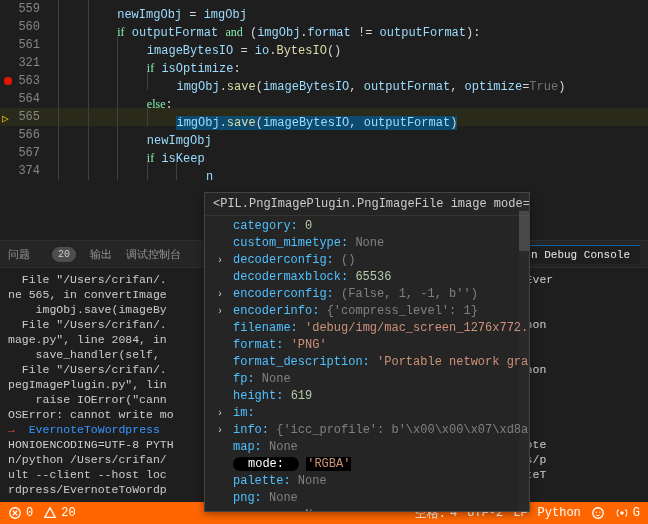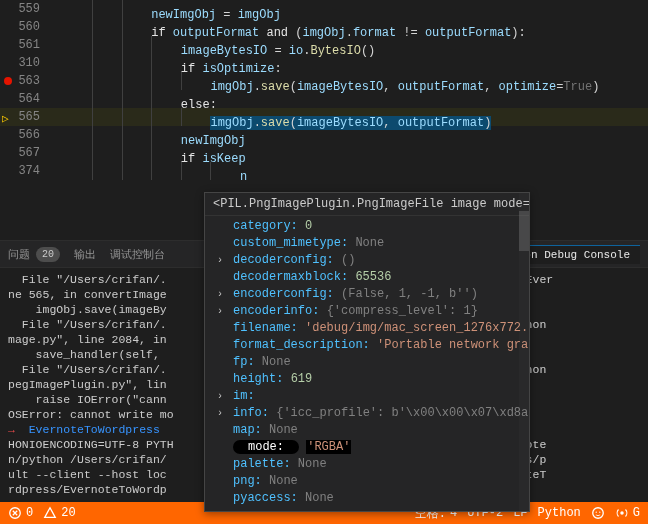--- a/index.html
+++ b/index.html
@@ -14,22 +14,22 @@
   }
   .editor { position: relative; height: 240px; overflow: hidden; }
   .line { display: flex; height: 18px; line-height: 18px; white-space: pre; }
   .gutter {
     width: 58px; text-align: right; padding-right: 18px;
     color: #858585; user-select: none; flex-shrink: 0;
     position: relative;
   }
   .indent { display:inline-block; border-left:1px solid #404040; height:18px; }
   .iw { width: 8px; }
-  .code { flex: 1; margin-left: 34px; }
-  .kw { color: #e5e5e5; }
+  .code { flex: 1; }
+  .kw { color: #86efac; font-family: Liberation Serif, serif; }
   .fn { color: #dcdcaa; }
   .var { color: #9cdcfe; }
   .const { color: #737373; }
   .op { color: #d4d4d4; }
   .bp {
     position: absolute; left: 4px; top: 5px;
     width: 8px; height: 8px; border-radius: 50%;
     background: #e51400;
   }
   .cur-arrow {
@@ -40,21 +40,21 @@
   .sel-stmt { background: #0c4a6e; }
 
   .panel-tabs {
     display: flex; align-items: center;
     height: 28px; background: #252526;
     border-top: 1px solid #2d2d2d;
     border-bottom: 1px solid #2d2d2d;
     padding: 0 8px; gap: 14px;
     font-size: 11px; color: #969696;
   }
-  .panel-tabs .tab { cursor: pointer; display:flex; align-items:center; gap:6px;}
+  .panel-tabs .tab { cursor: pointer; display:flex; align-items:center; gap:22px;}
   .badge {
     background: #4d4d4d; color: #ccc;
     border-radius: 8px; padding: 0 6px; font-size: 10px;
     line-height: 15px; height: 15px;
   }
   .right-tab {
     margin-left: auto; background: #1e1e1e;
     color: #e7e7e7; padding: 3px 10px;
     border-top: 1px solid #0e639c;
   }
@@ -116,21 +116,21 @@
   .statusbar .item { display:flex; align-items:center; gap:4px; cursor:pointer;}
   .ic { width:14px; height:14px; display:inline-block; }
 </style>
 </head>
 <body>
 
 <div class="editor" id="editor">
     <div class="line"><div class="gutter">559</div><div class="code"><span class="indent iw"></span>   <span class="indent iw"></span>   <span class="var">newImgObj</span> <span class="op">=</span> <span class="var">imgObj</span></div></div>
     <div class="line"><div class="gutter">560</div><div class="code"><span class="indent iw"></span>   <span class="indent iw"></span>   <span class="kw">if</span> <span class="var">outputFormat</span> <span class="kw">and</span> <span class="op">(</span><span class="var">imgObj</span><span class="op">.</span><span class="var">format</span> <span class="op">!=</span> <span class="var">outputFormat</span><span class="op">):</span></div></div>
     <div class="line"><div class="gutter">561</div><div class="code"><span class="indent iw"></span>   <span class="indent iw"></span>   <span class="indent iw"></span>   <span class="var">imageBytesIO</span> <span class="op">=</span> <span class="var">io</span><span class="op">.</span><span class="fn">BytesIO</span><span class="op">()</span></div></div>
-    <div class="line"><div class="gutter">310</div><div class="code"><span class="indent iw"></span>   <span class="indent iw"></span>   <span class="indent iw"></span>   <span class="kw">if</span> <span class="var">isOptimize</span><span class="op">:</span></div></div>
+    <div class="line"><div class="gutter">321</div><div class="code"><span class="indent iw"></span>   <span class="indent iw"></span>   <span class="indent iw"></span>   <span class="kw">if</span> <span class="var">isOptimize</span><span class="op">:</span></div></div>
     <div class="line"><div class="gutter">563<span class="bp"></span></div><div class="code"><span class="indent iw"></span>   <span class="indent iw"></span>   <span class="indent iw"></span>   <span class="indent iw"></span>   <span class="var">imgObj</span><span class="op">.</span><span class="fn">save</span><span class="op">(</span><span class="var">imageBytesIO</span><span class="op">,</span> <span class="var">outputFormat</span><span class="op">,</span> <span class="var">optimize</span><span class="op">=</span><span class="const">True</span><span class="op">)</span></div></div>
     <div class="line"><div class="gutter">564</div><div class="code"><span class="indent iw"></span>   <span class="indent iw"></span>   <span class="indent iw"></span>   <span class="kw">else</span><span class="op">:</span></div></div>
     <div class="line hl-line"><div class="gutter">565<span class="cur-arrow">▷</span></div><div class="code"><span class="indent iw"></span>   <span class="indent iw"></span>   <span class="indent iw"></span>   <span class="indent iw"></span>   <span class="sel-stmt"><span class="var">imgObj</span><span class="op">.</span><span class="fn">save</span><span class="op">(</span><span class="var">imageBytesIO</span><span class="op">,</span> <span class="var">outputFormat</span><span class="op">)</span></span></div></div>
     <div class="line"><div class="gutter">566</div><div class="code"><span class="indent iw"></span>   <span class="indent iw"></span>   <span class="indent iw"></span>   <span class="var">newImgObj</span></div></div>
     <div class="line"><div class="gutter">567</div><div class="code"><span class="indent iw"></span>   <span class="indent iw"></span>   <span class="indent iw"></span>   <span class="kw">if</span> <span class="var">isKeep</span></div></div>
     <div class="line"><div class="gutter">374</div><div class="code"><span class="indent iw"></span>   <span class="indent iw"></span>   <span class="indent iw"></span>   <span class="indent iw"></span>   <span class="indent iw"></span>   <span class="var">n</span></div></div>
   </div>
 
 <div class="panel-tabs">
   <span class="tab">
@@ -147,20 +147,21 @@
 <div class="hover-pop">
   <div class="hover-head">&lt;PIL.PngImagePlugin.PngImageFile image mode=R…</div>
   <div class="hover-body" id="hover-body">
       <div class="prop"><span class="pk">category:</span> <span class="pv-num">0</span></div>
       <div class="prop"><span class="pk">custom_mimetype:</span> <span class="pv-none">None</span></div>
       <div class="prop"><span class="chev">›</span><span class="pk">decoderconfig:</span> <span class="pv-dim">()</span></div>
       <div class="prop"><span class="pk">decodermaxblock:</span> <span class="pv-num">65536</span></div>
       <div class="prop"><span class="chev">›</span><span class="pk">encoderconfig:</span> <span class="pv-dim">(False, 1, -1, b'')</span></div>
       <div class="prop"><span class="chev">›</span><span class="pk">encoderinfo:</span> <span class="pv-dim">{'compress_level': 1}</span></div>
       <div class="prop"><span class="pk">filename:</span> <span class="pv-str">'debug/img/mac_screen_1276x772.png'</span></div>
+      <div class="prop"><span class="pk">format:</span> <span class="pv-str">'PNG'</span></div>
       <div class="prop"><span class="pk">format_description:</span> <span class="pv-str">'Portable network graphic…</span></div>
       <div class="prop"><span class="pk">fp:</span> <span class="pv-none">None</span></div>
       <div class="prop"><span class="pk">height:</span> <span class="pv-num">619</span></div>
       <div class="prop"><span class="chev">›</span><span class="pk">im:</span> <span class="pv-dim"><imagingcore object="" at="" 0x109fa9910=""></imagingcore></span></div>
       <div class="prop"><span class="chev">›</span><span class="pk">info:</span> <span class="pv-dim">{'icc_profile': b'\x00\x00\x07\xd8a</span></div>
       <div class="prop"><span class="pk">map:</span> <span class="pv-none">None</span></div>
       <div class="prop"><span class="mode-hl">mode:</span> <span class="mode-val">'RGBA'</span></div>
       <div class="prop"><span class="pk">palette:</span> <span class="pv-none">None</span></div>
       <div class="prop"><span class="pk">png:</span> <span class="pv-none">None</span></div>
       <div class="prop"><span class="pk">pyaccess:</span> <span class="pv-none">None</span></div>

